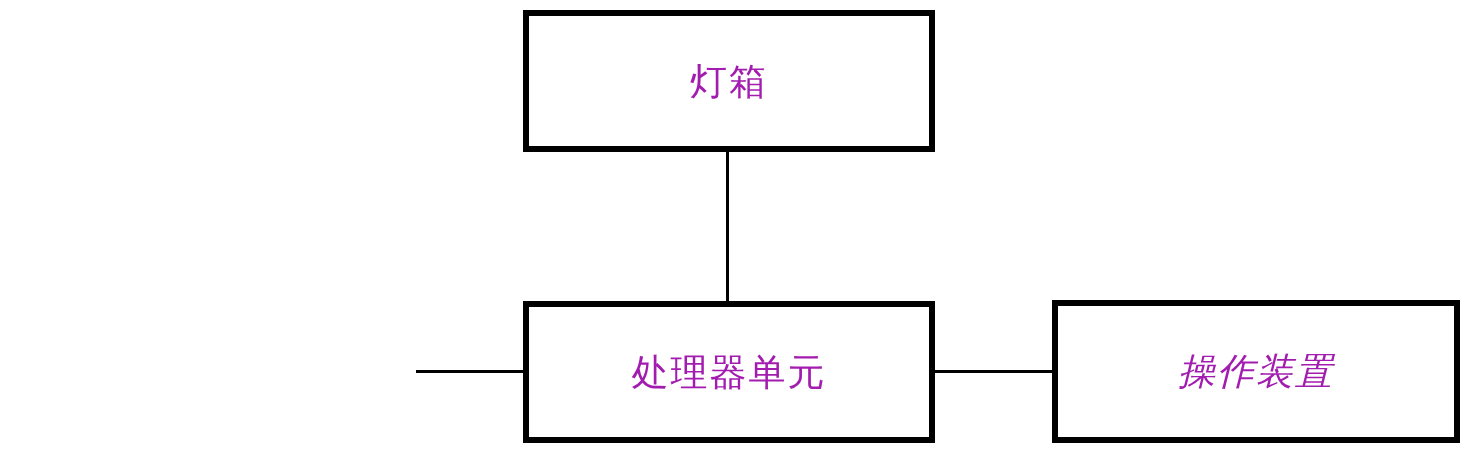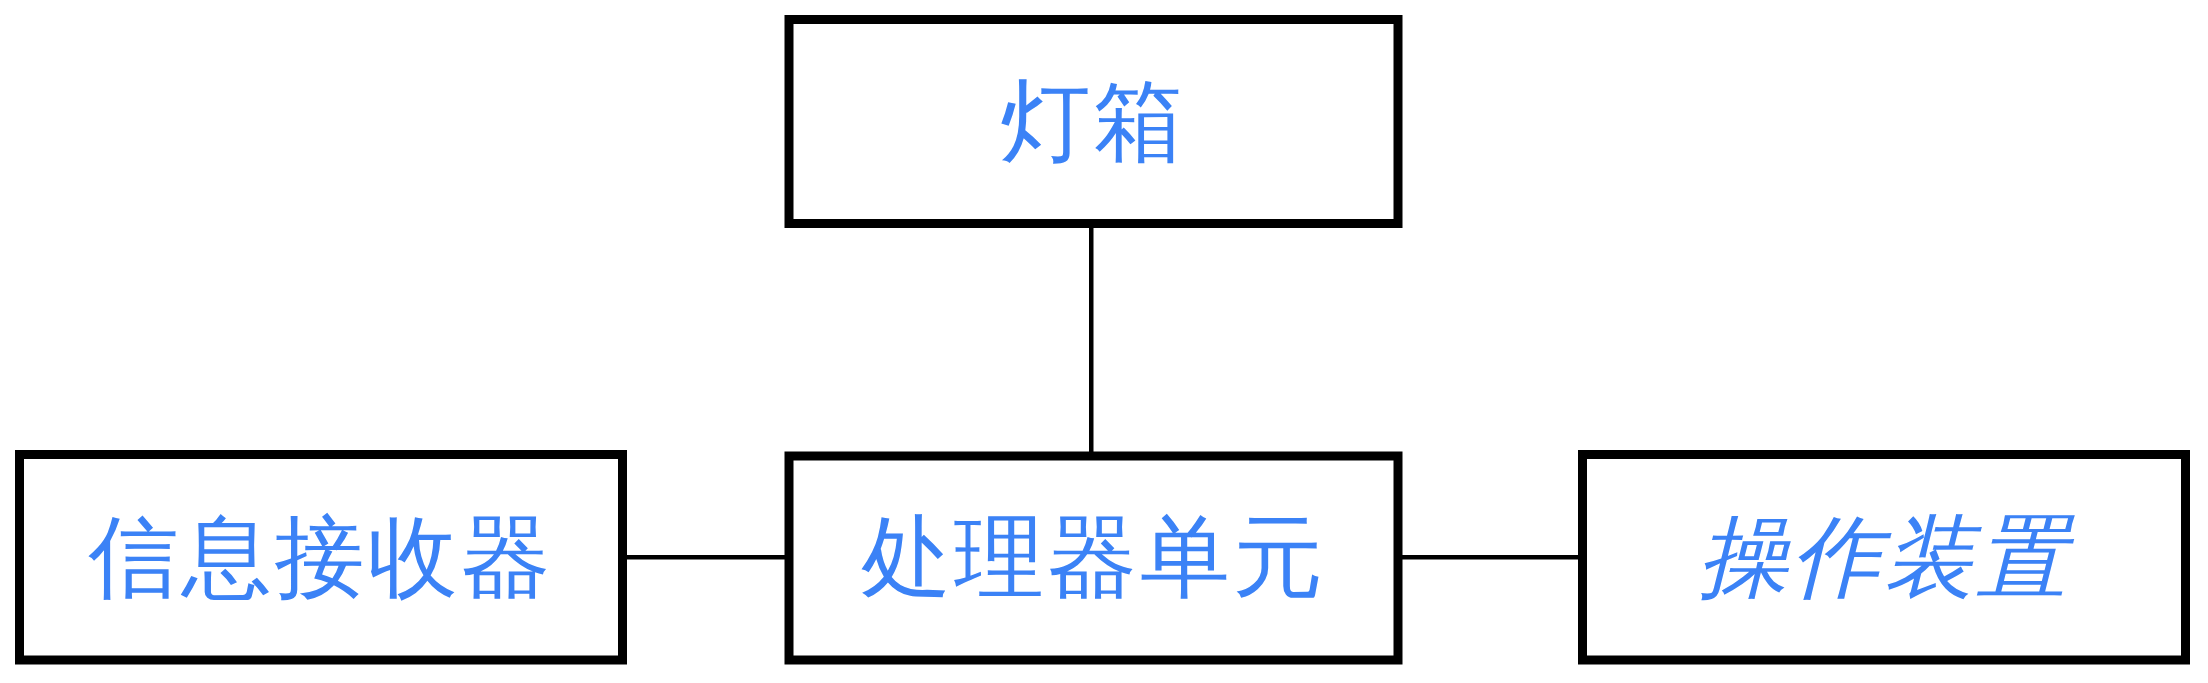--- a/index.html
+++ b/index.html
@@ -18,22 +18,22 @@
   .box {
     position: absolute;
     border: 6px solid #000000;
     background: #ffffff;
     box-sizing: border-box;
     display: flex;
     align-items: center;
     justify-content: center;
   }
   .box .label {
-    color: #3b82f6;
-    font-size: 60px;
+    color: #a21caf;
+    font-size: 37px;
     letter-spacing: 2px;
     white-space: nowrap;
     line-height: 1;
   }
   
   .box-lightbox  { left: 523px; top: 10px;  width: 412px; height: 142px; }
   
   .box-processor { left: 523px; top: 301px; width: 412px; height: 142px; }
   
   .box-receiver  { left: 10px;  top: 300px; width: 408px; height: 143px; }
@@ -69,23 +69,20 @@
 <div class="canvas">
 
   <div class="box box-lightbox">
     <span class="label">灯箱</span>
   </div>
 
   <div class="box box-processor">
     <span class="label">处理器单元</span>
   </div>
 
-  <div class="box box-receiver">
-    <span class="label">信息接收器</span>
-  </div>
 
   <div class="box box-operator">
     <span class="label">操作装置</span>
   </div>
 
   <div class="line line-v-top"></div>
 
   <div class="line line-h-left"></div>
 
   <div class="line line-h-right"></div>

